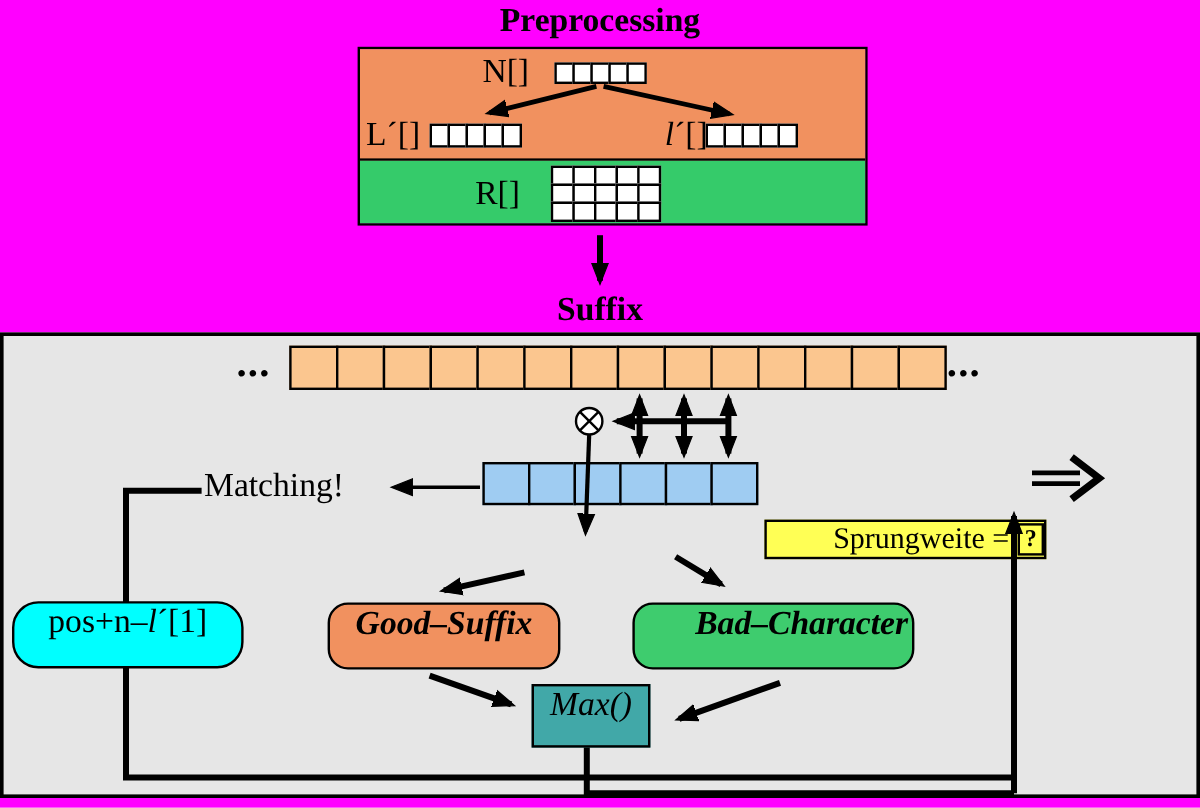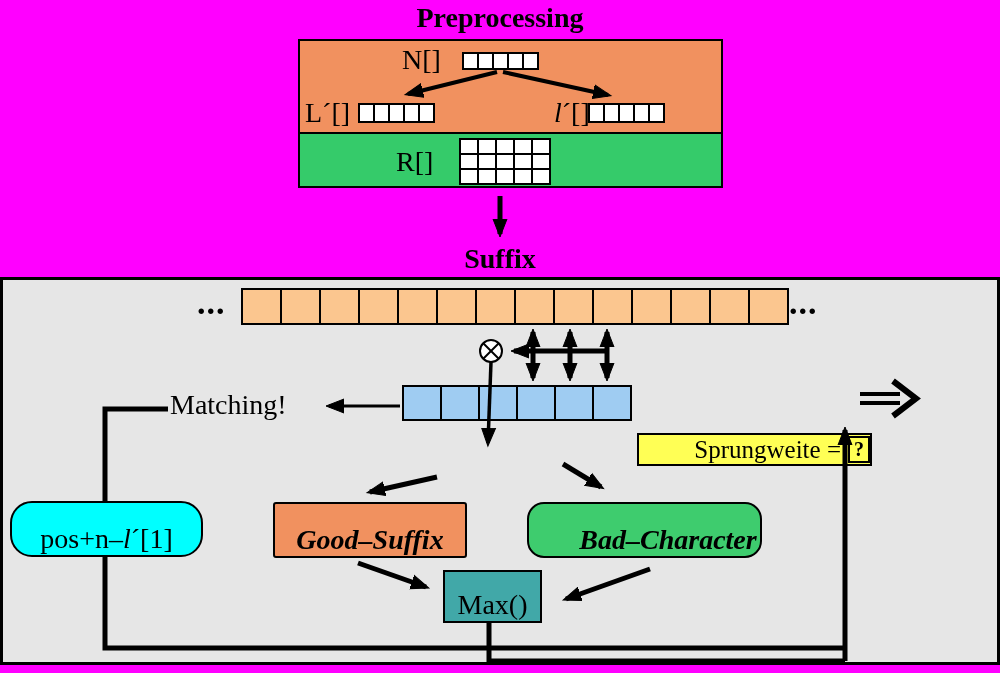--- a/index.html
+++ b/index.html
@@ -37,28 +37,28 @@
   .dots-left{left:197px;} .dots-right{left:789px;}
 
   .sprung-box{position:absolute;left:637px;top:385px;width:235px;height:33px;background:var(--yellow,#FFFF55);
               border:2px solid #000;box-sizing:border-box;display:flex;align-items:center;justify-content:flex-end;
               font-size:25px;white-space:nowrap;margin-top:48px;}
   .sprung-q{border:2px solid #000;padding:0 4px;margin-left:7px;font-weight:bold;font-size:20px;line-height:23px;}
 
   .overlay{position:absolute;left:0;top:0;width:1000px;height:673px;z-index:2;pointer-events:none;}
   .overlay line,.overlay path,.overlay polyline{stroke:#000;}
 
-  .box{position:absolute;box-sizing:border-box;border:2px solid #000;display:flex;align-items:flex-end;
+  .box{position:absolute;box-sizing:border-box;border:2px solid #000;display:flex;align-items:flex-start;
        justify-content:center;font-size:28px;z-index:3;white-space:nowrap;}
   .shift-box{left:10px;top:501px;width:193px;height:56px;background:var(--cyan,#00FFFF);border-radius:22px;}
-  .gs-box{left:273px;top:502px;width:194px;height:56px;background:var(--gs-orange,#F1915F);border-radius:3px;
+  .gs-box{left:273px;top:502px;width:194px;height:56px;background:var(--gs-orange,#F1915F);border-radius:17px;
           font-weight:bold;font-style:italic;}
   .bc-box{left:527px;top:502px;width:235px;height:56px;background:var(--bc-green,#3ECC6E);border-radius:17px;
           font-weight:bold;font-style:italic;padding-left:47px;}
-  .max-box{left:443px;top:570px;width:99px;height:53px;background:var(--teal,#41A8A8);}
+  .max-box{left:443px;top:570px;width:99px;height:53px;background:var(--teal,#41A8A8);font-style:italic;}
 
   .lbl-n{left:402px;top:45px;}
   .lbl-lp{left:305px;top:98px;}
   .lbl-ep{left:554px;top:98px;}
   .lbl-r{left:396px;top:147px;}
   .lbl-matching{left:170px;top:390px;}
   .lbl-mismatch{left:427px;top:450px;}
 </style>
 </head>
 <body>

